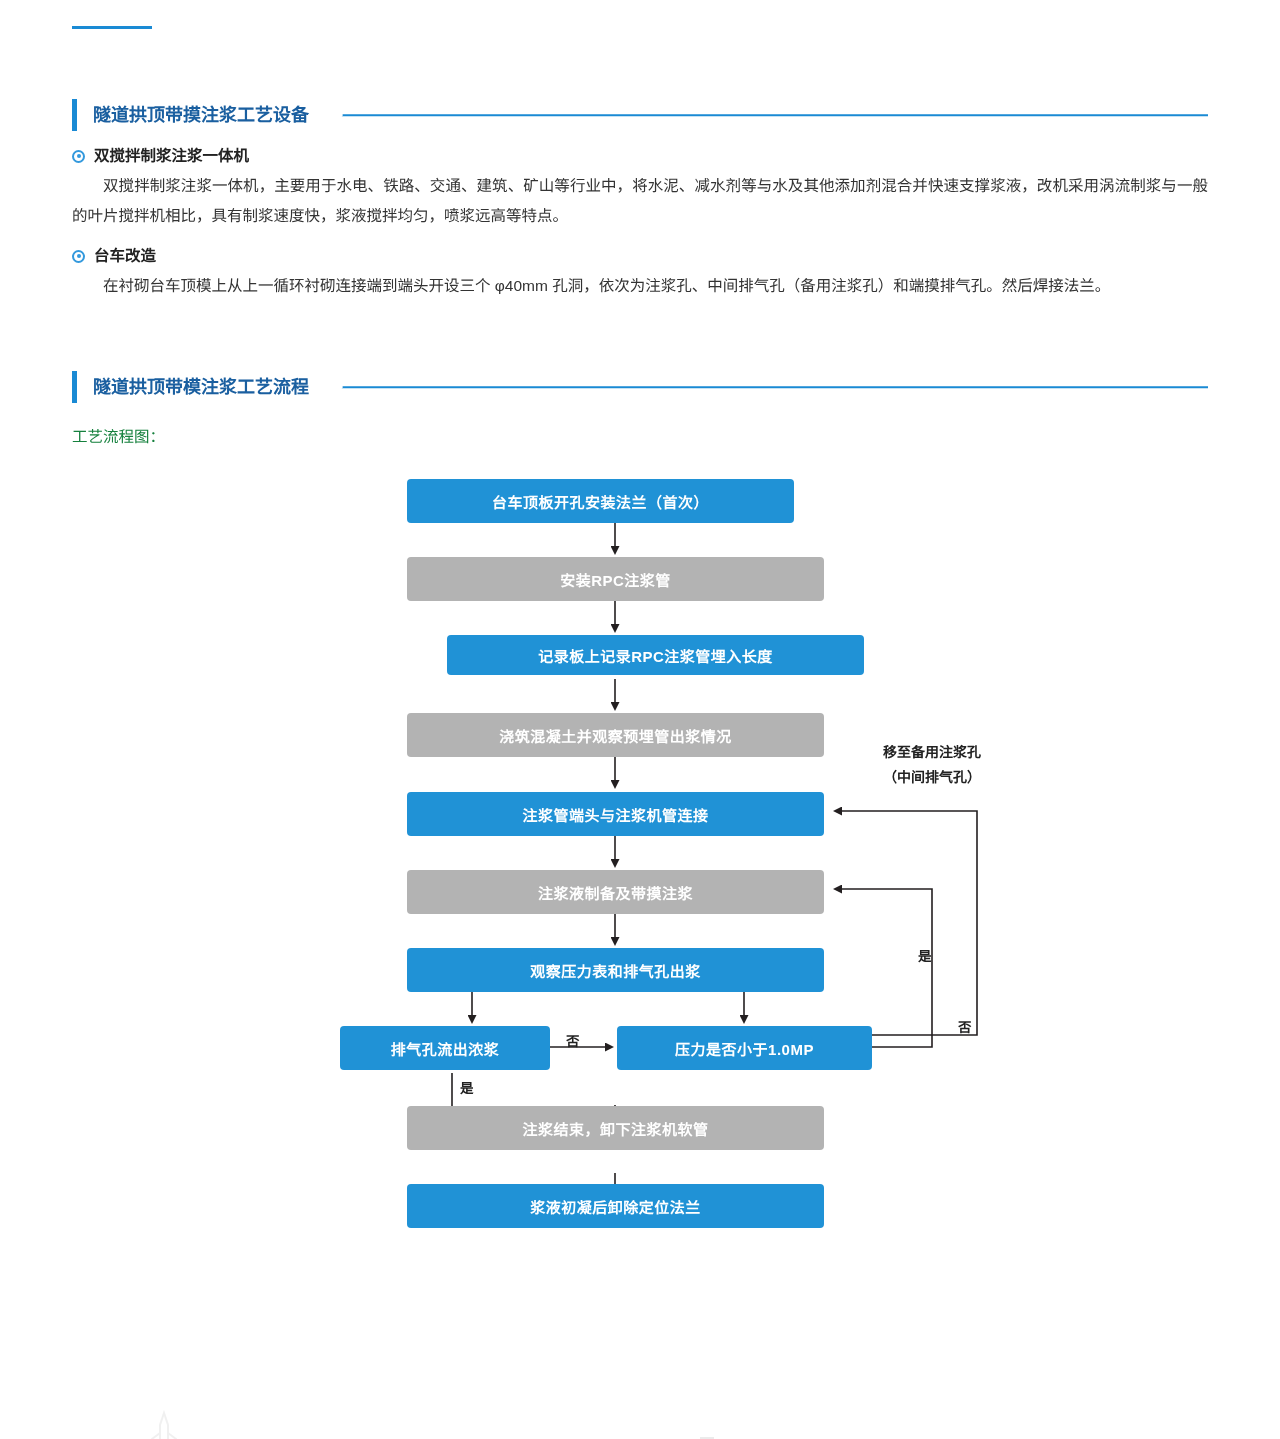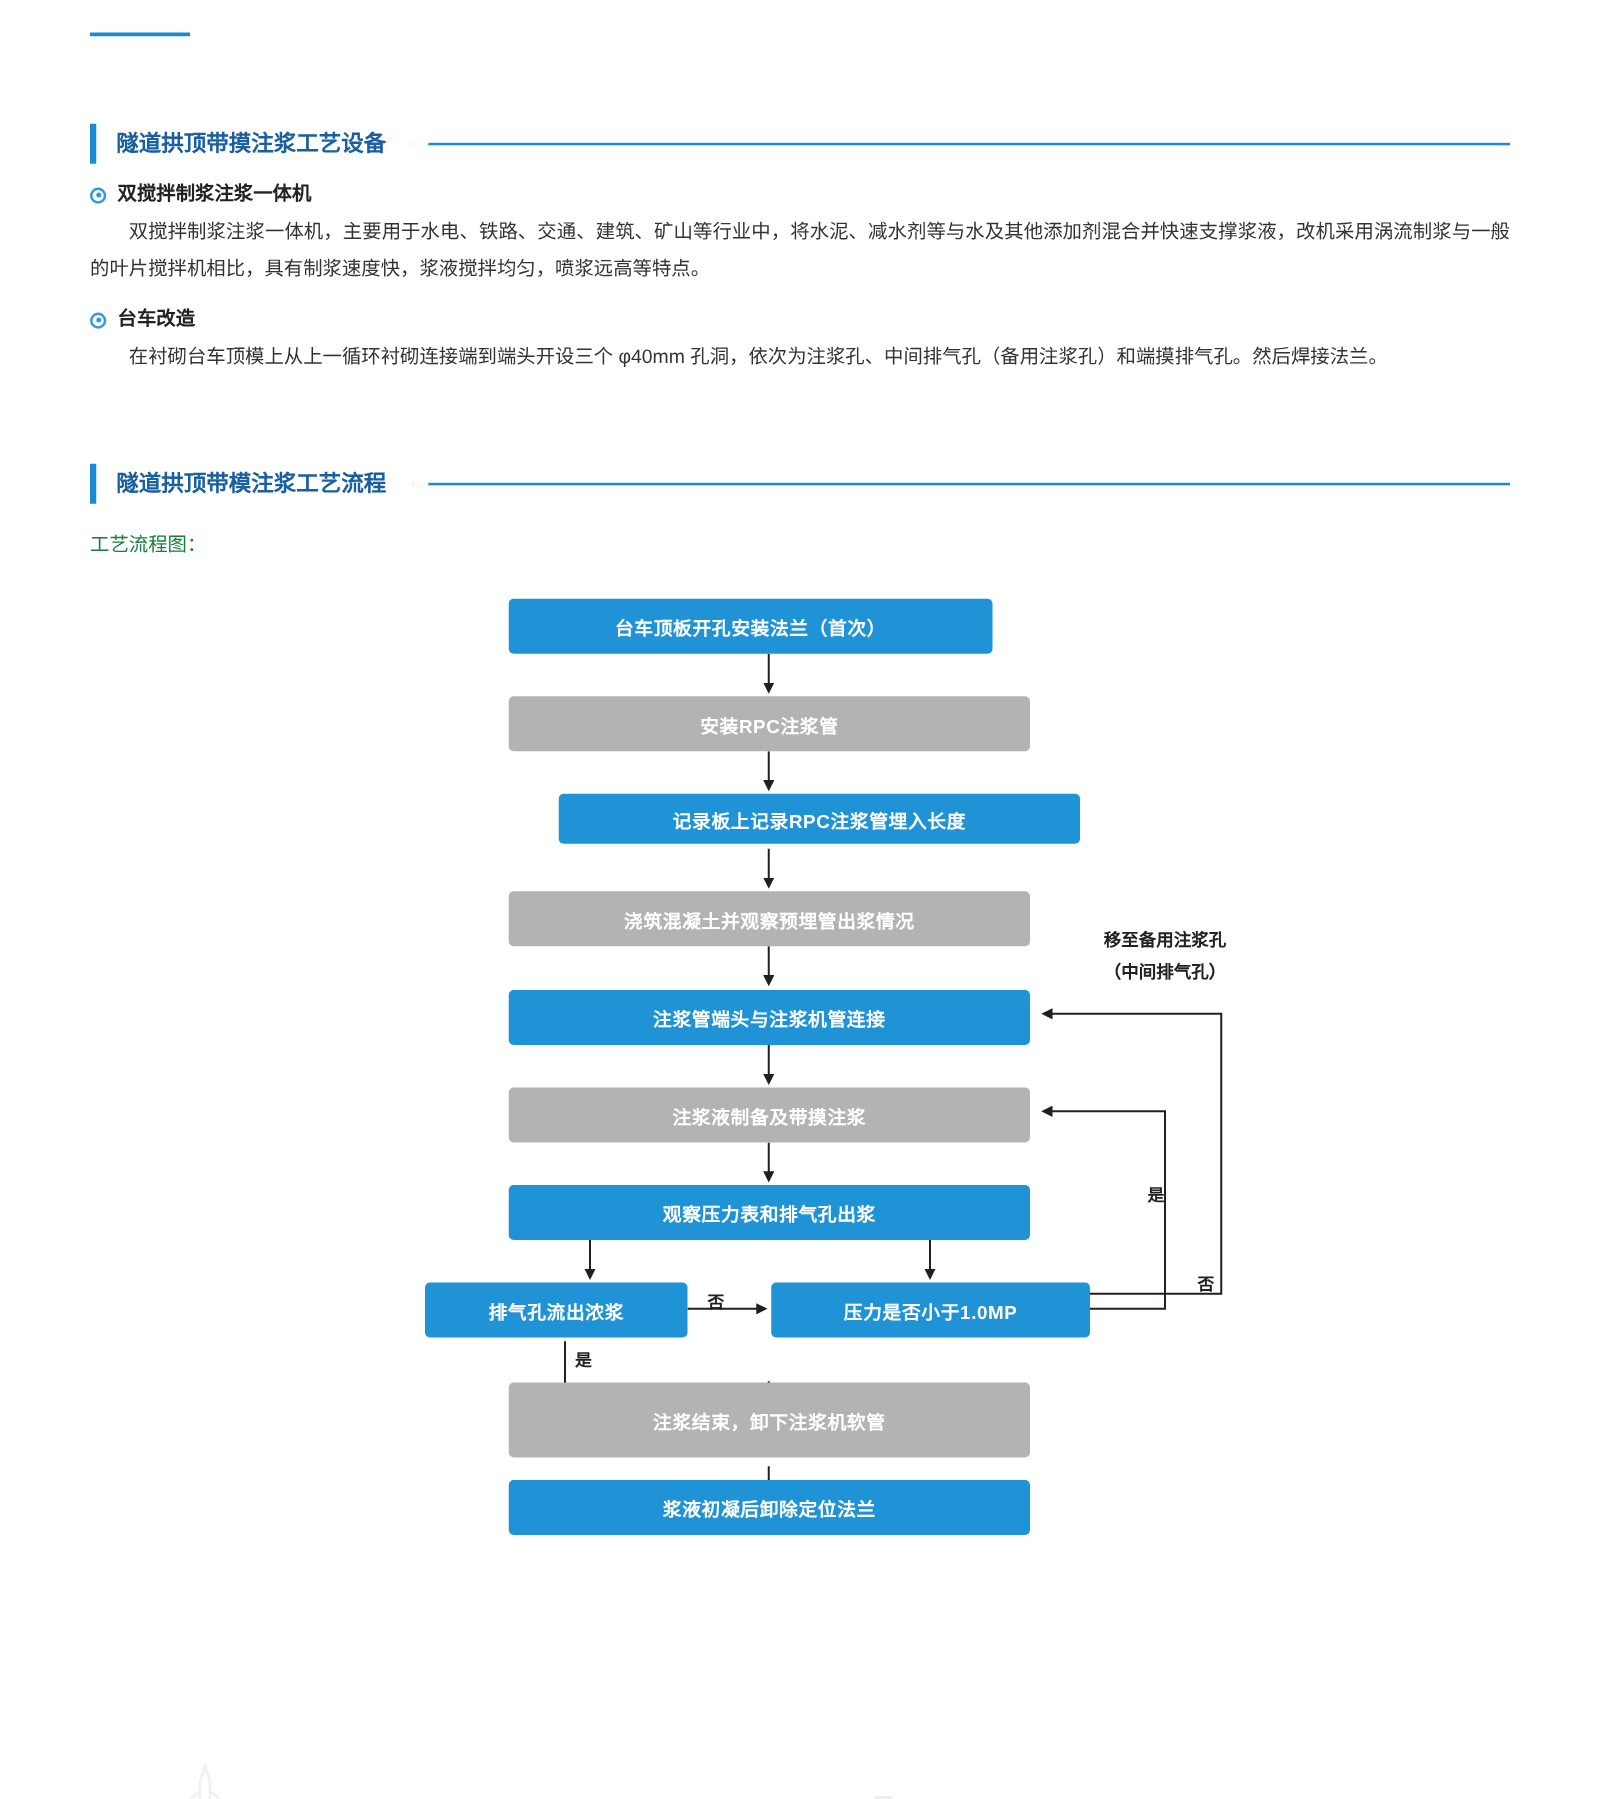--- a/index.html
+++ b/index.html
@@ -262,21 +262,21 @@
 
     <div class="node blue" style="left:335px; top:14px; width:387px; height:44px;">台车顶板开孔安装法兰（首次）</div>
     <div class="node gray" style="left:335px; top:92px; width:417px; height:44px;">安装RPC注浆管</div>
     <div class="node blue" style="left:335px; top:170px; width:417px; height:40px;margin-left:40px;">记录板上记录RPC注浆管埋入长度</div>
     <div class="node gray" style="left:335px; top:248px; width:417px; height:44px;">浇筑混凝土并观察预埋管出浆情况</div>
     <div class="node blue" style="left:335px; top:327px; width:417px; height:44px;">注浆管端头与注浆机管连接</div>
     <div class="node gray" style="left:335px; top:405px; width:417px; height:44px;">注浆液制备及带摸注浆</div>
     <div class="node blue" style="left:335px; top:483px; width:417px; height:44px;">观察压力表和排气孔出浆</div>
     <div class="node blue" style="left:268px; top:561px; width:210px; height:44px;text-align:right;">排气孔流出浓浆</div>
     <div class="node blue" style="left:545px; top:561px; width:255px; height:44px;">压力是否小于1.0MP</div>
-    <div class="node gray" style="left:335px; top:641px; width:417px; height:60px;">注浆结束，卸下注浆机软管</div>
+    <div class="node gray" style="left:335px; top:641px; width:417px; height:44px;">注浆结束，卸下注浆机软管</div>
     <div class="node blue" style="left:335px; top:719px; width:417px; height:44px;">浆液初凝后卸除定位法兰</div>
 
     <span class="edge-label" style="left:494px; top:565px;">否</span>
     <span class="edge-label" style="left:388px; top:612px;">是</span>
     <span class="edge-label" style="left:846px; top:480px;">是</span>
     <span class="edge-label" style="left:886px; top:551px;">否</span>
 
     <div class="side-note" style="left:770px; top:275px; width:180px;">
       <div>移至备用注浆孔</div>
       <div>（中间排气孔）</div>

